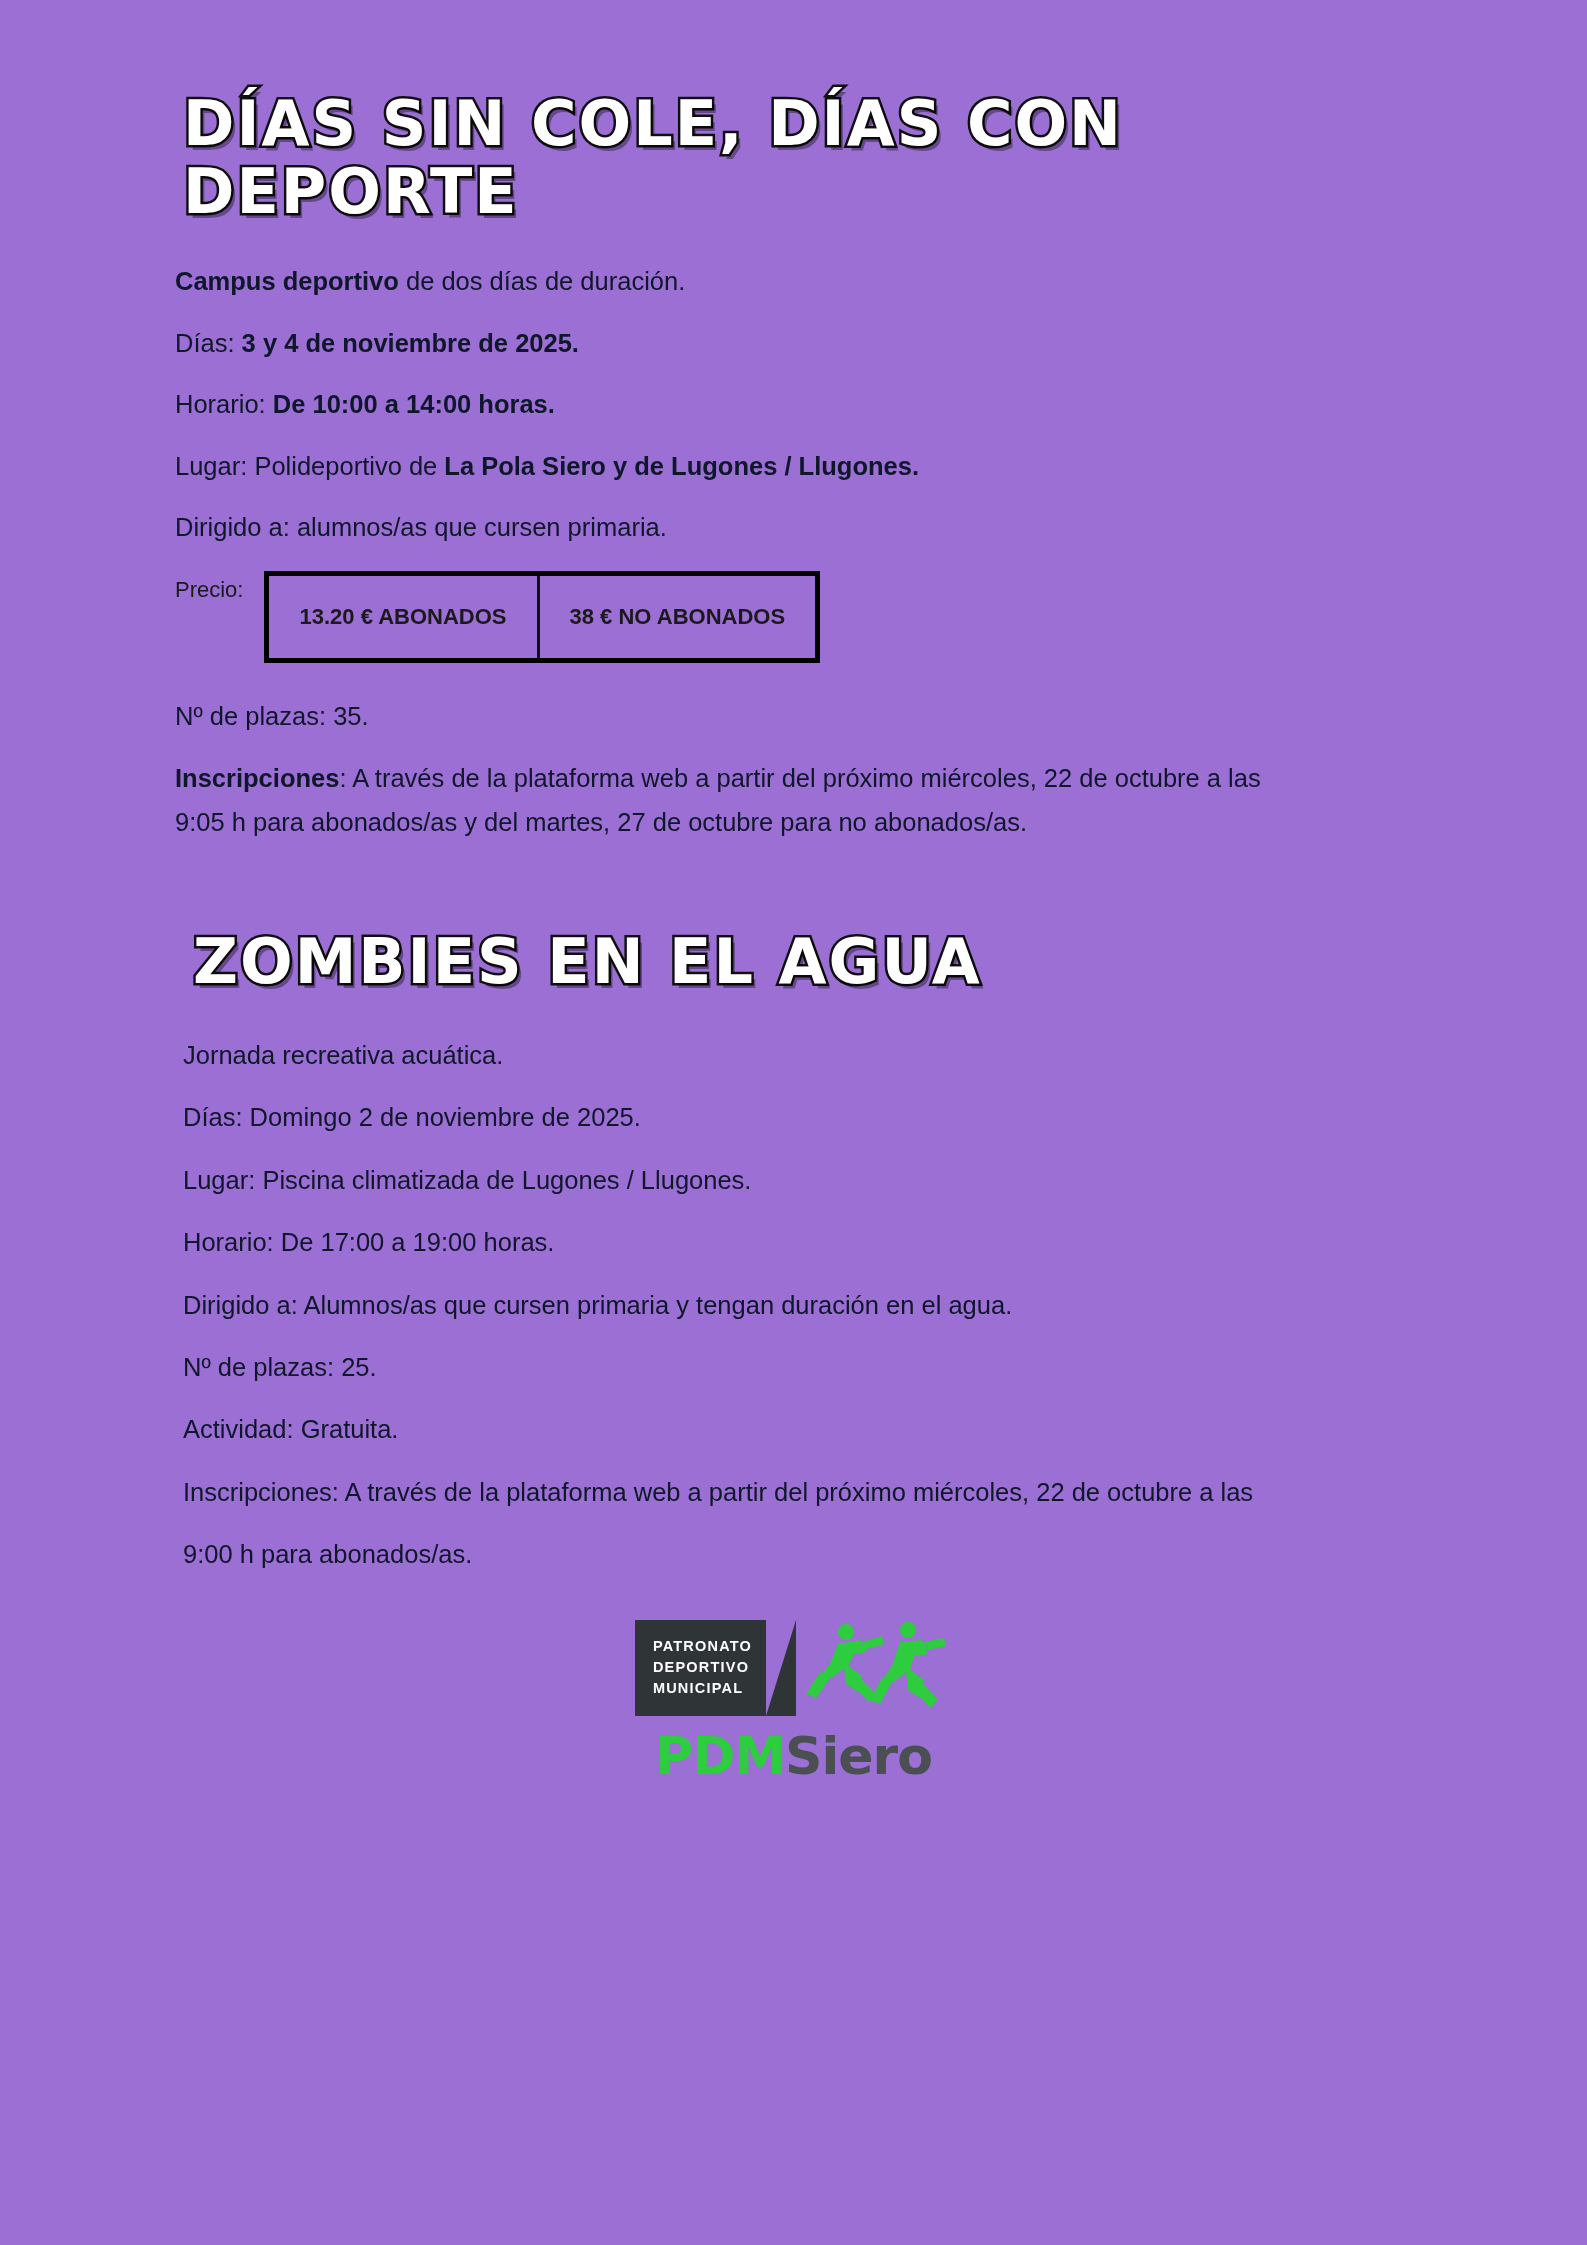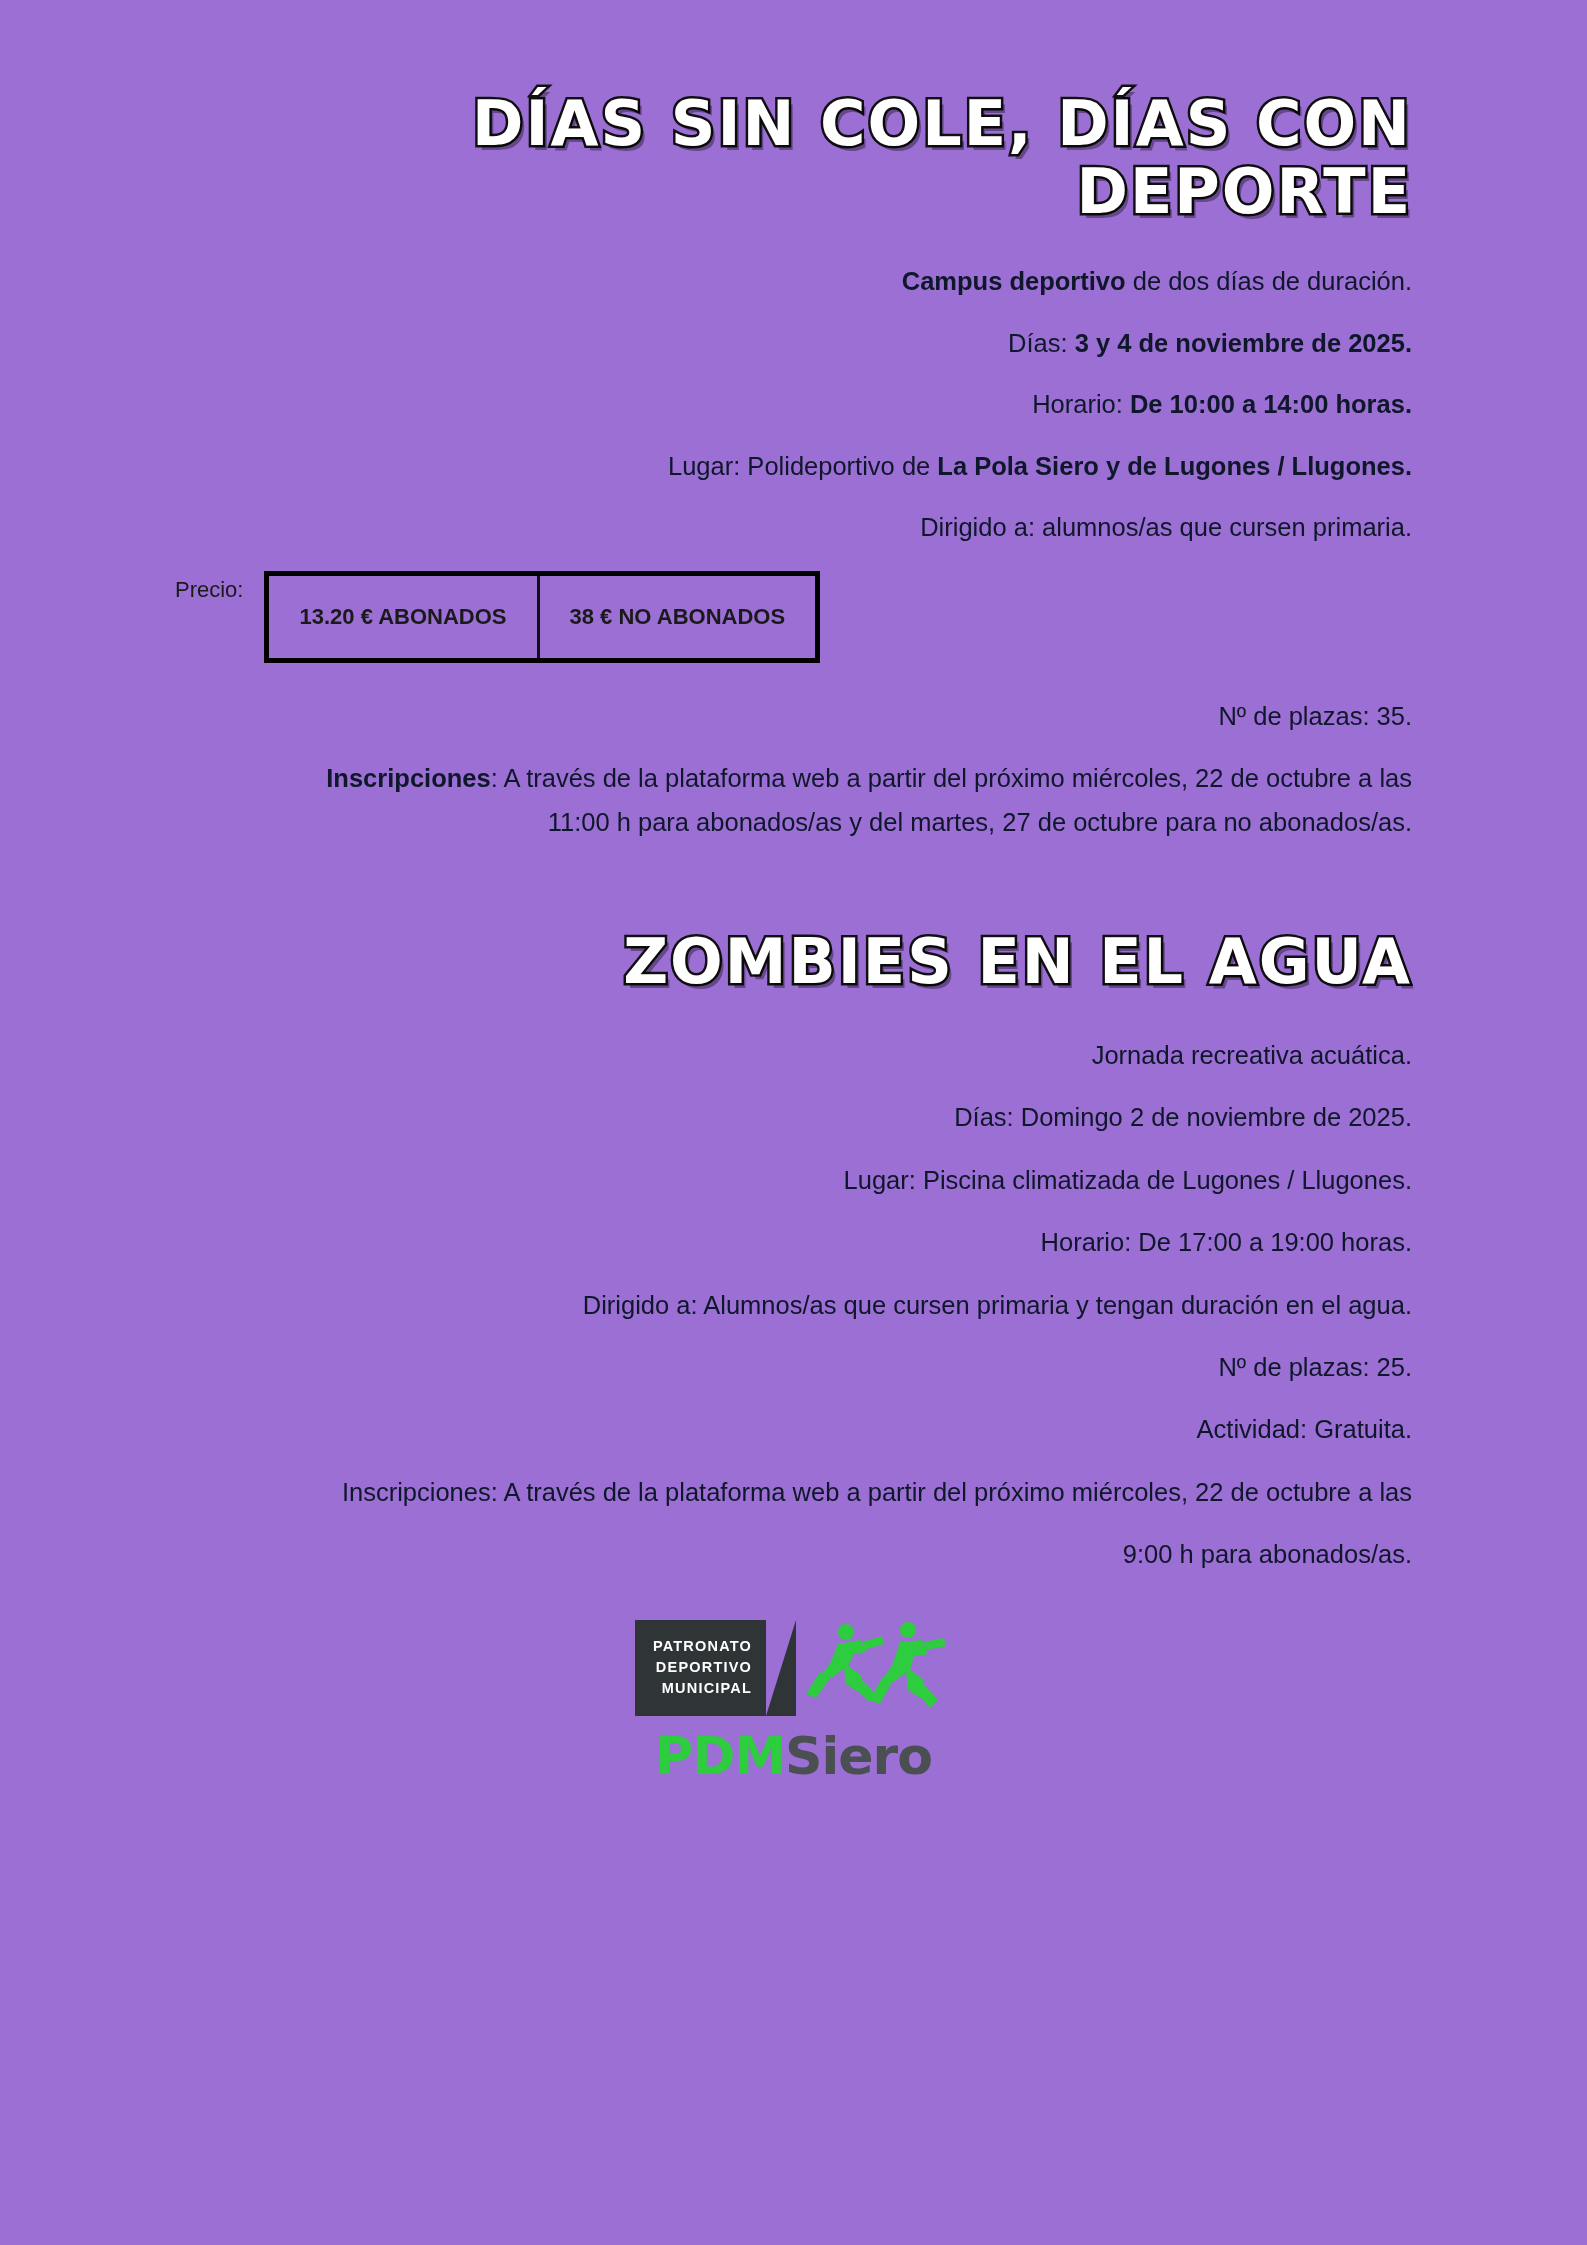--- a/index.html
+++ b/index.html
@@ -13,21 +13,20 @@
     font-family: "Liberation Sans", sans-serif;
     color: #1a1a1a;
     overflow: hidden;
   }
   .page {
     position: relative;
     width: 1587px;
     height: 2245px;
     box-sizing: border-box;
     padding: 0 175px;
-    text-align: right;
   }
 
   
   .poster-title {
     font-family: "DejaVu Sans", sans-serif;
     font-weight: bold;
     font-size: 62px;
     letter-spacing: 2px;
     color: #ffffff;
     -webkit-text-stroke: 5px #101010;
@@ -173,21 +172,21 @@
         <div class="price-cell">13.20 € ABONADOS</div>
         <div class="price-cell">38 € NO ABONADOS</div>
       </div>
     </div>
 
     <p class="line after-table">Nº de plazas: 35.</p>
 
     <p class="line long-line">
       <span class="b">Inscripciones</span><span>: A través de la plataforma web a partir del próximo miércoles, 22 de octubre a  las</span>
     </p>
-    <p class="line long-line cont">11:00 h para abonados/as y del martes, 27 de octubre para no abonados/as.</p>
+    <p class="line long-line cont">9:05 h para abonados/as y del martes, 27 de octubre para no abonados/as.</p>
   </div>
 
   <h1 id="title-2" class="poster-title">ZOMBIES EN EL AGUA</h1>
 
   <div class="block-2">
     <p class="line">Jornada recreativa acuática.</p>
     <p class="line">Días: Domingo 2 de noviembre de 2025.</p>
     <p class="line">Lugar: Piscina climatizada de Lugones / Llugones.</p>
     <p class="line">Horario: De 17:00 a 19:00 horas.</p>
     <p class="line">Dirigido a: Alumnos/as que cursen primaria y tengan duración en el agua.</p>

